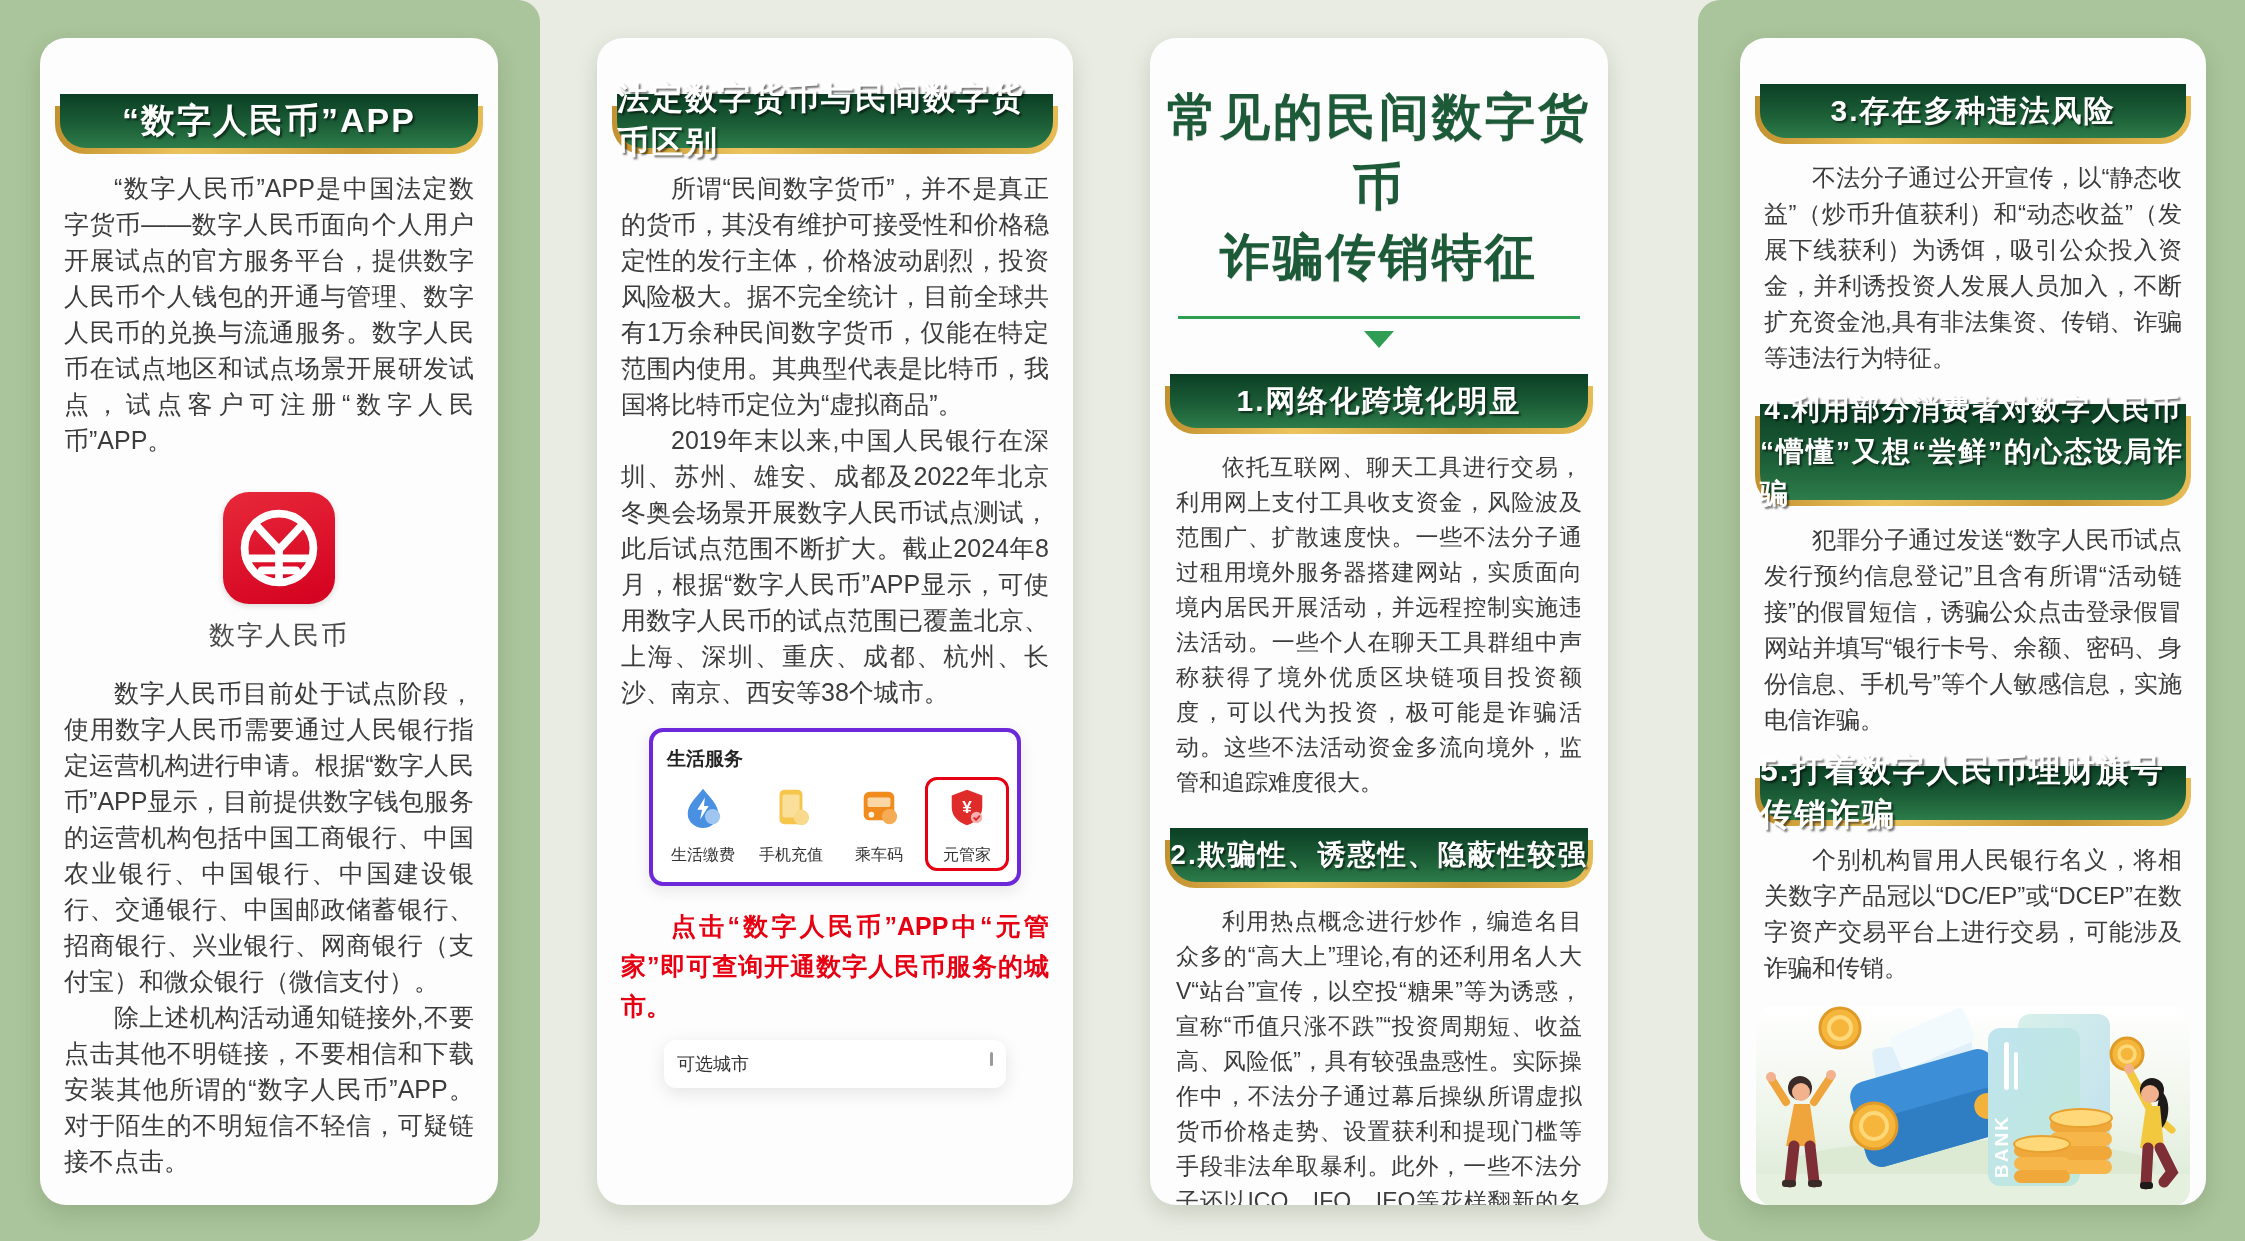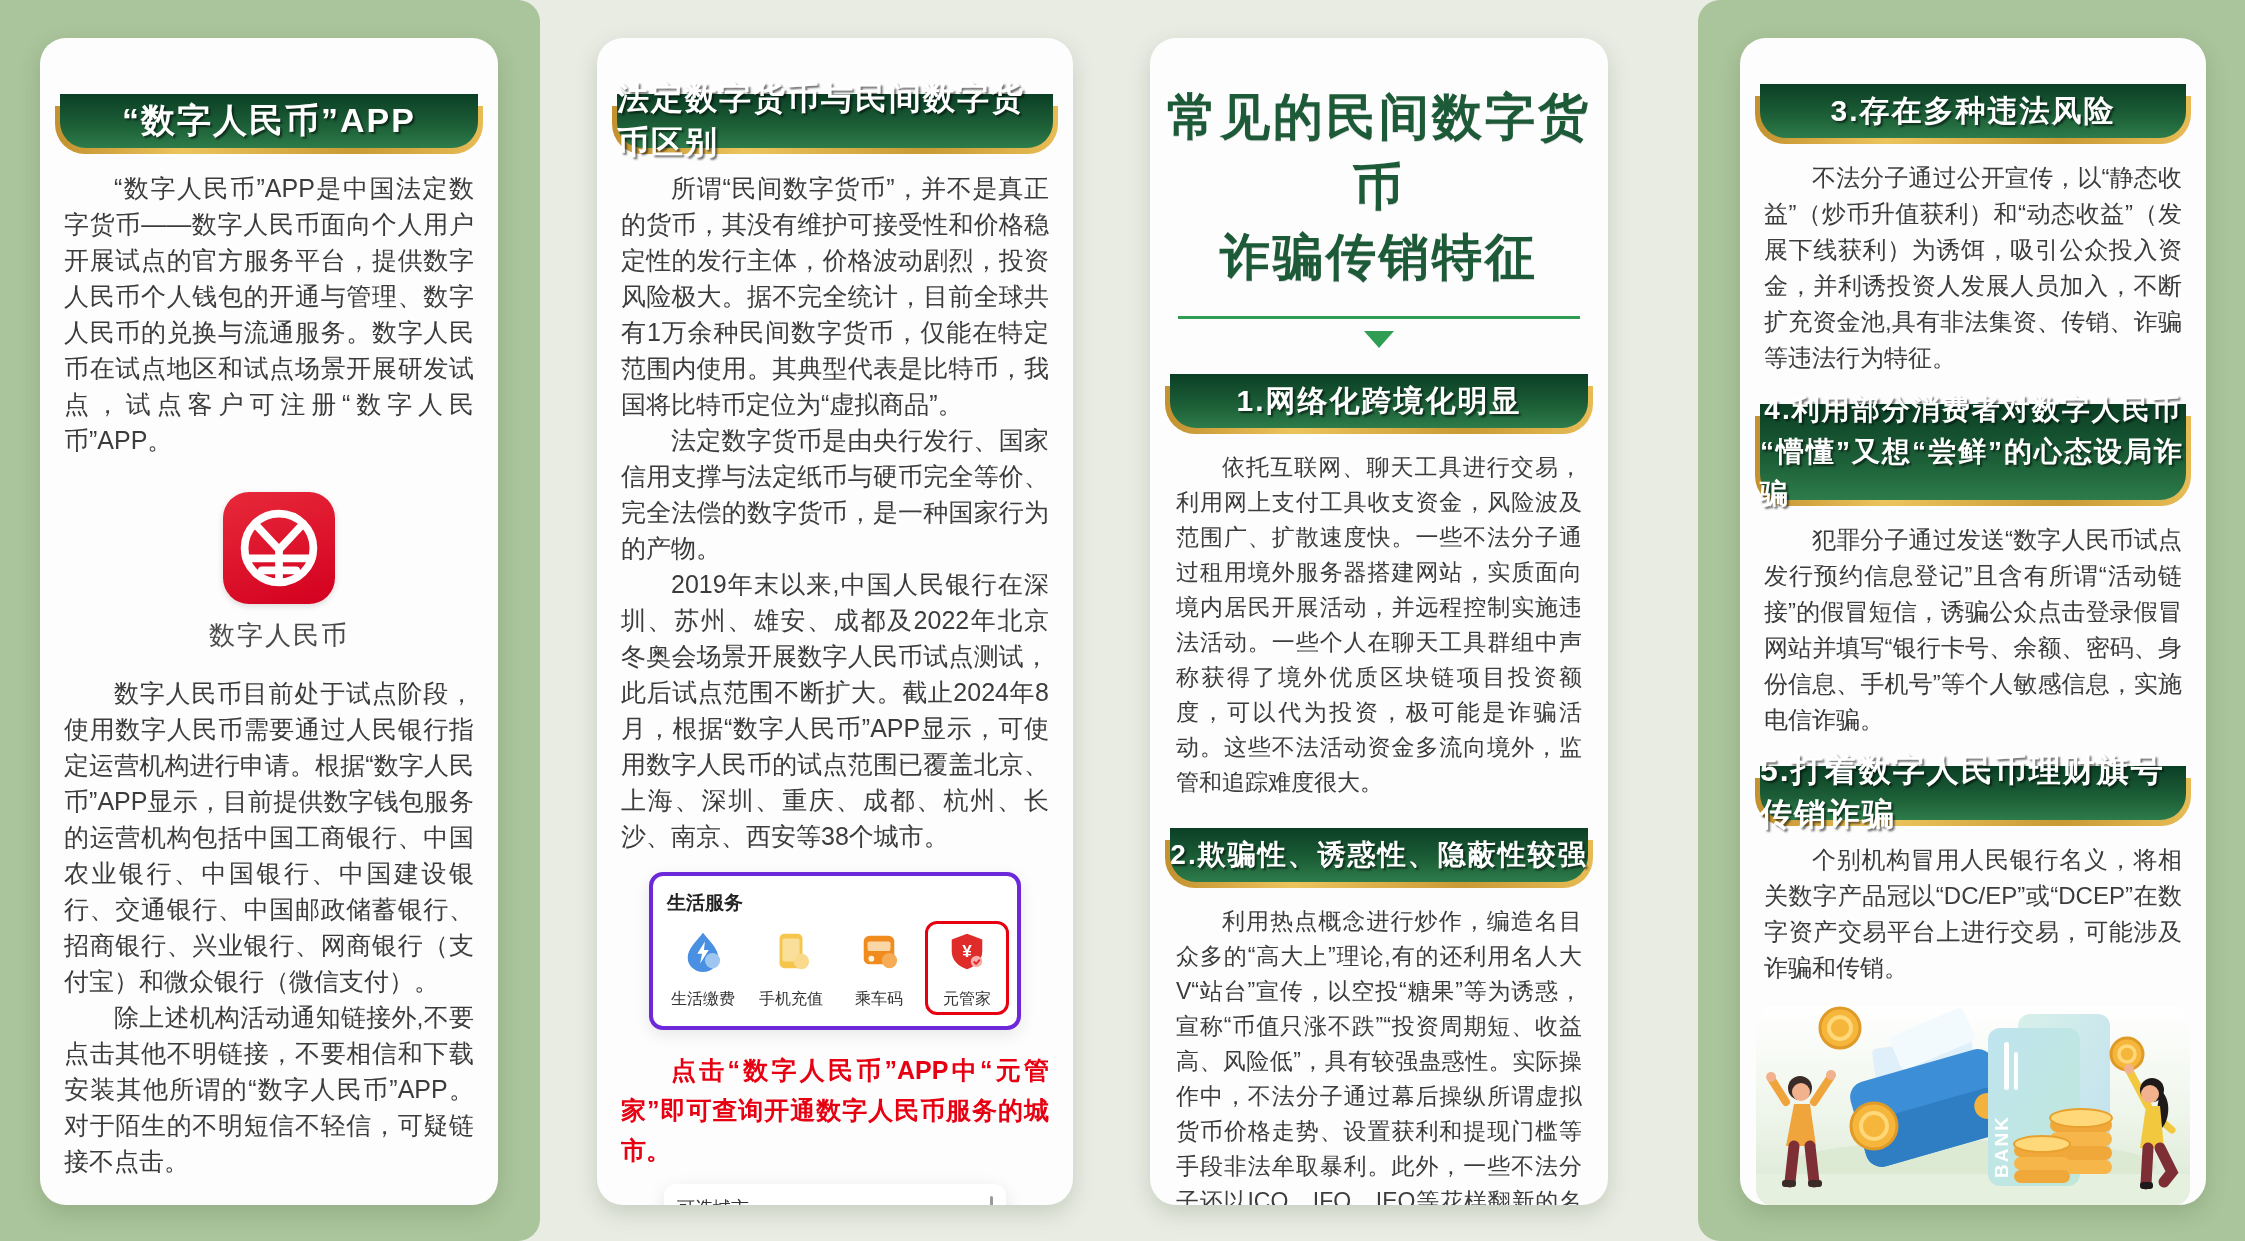--- a/index.html
+++ b/index.html
@@ -125,21 +125,20 @@
 
   <p class="para p-std mt22">数字人民币目前处于试点阶段，使用数字人民币需要通过人民银行指定运营机构进行申请。根据“数字人民币”APP显示，目前提供数字钱包服务的运营机构包括中国工商银行、中国农业银行、中国银行、中国建设银行、交通银行、中国邮政储蓄银行、招商银行、兴业银行、网商银行（支付宝）和微众银行（微信支付）。</p>
   <p class="para p-std mt0">除上述机构活动通知链接外,不要点击其他不明链接，不要相信和下载安装其他所谓的“数字人民币”APP。对于陌生的不明短信不轻信，可疑链接不点击。</p>
 </div>
 
 <div class="card" id="card2">
   <div class="banner fs27 mt56">
     <div class="face">法定数字货币与民间数字货币区别</div>
   </div>
   <p class="para p-std mt22">所谓“民间数字货币”，并不是真正的货币，其没有维护可接受性和价格稳定性的发行主体，价格波动剧烈，投资风险极大。据不完全统计，目前全球共有1万余种民间数字货币，仅能在特定范围内使用。其典型代表是比特币，我国将比特币定位为“虚拟商品”。</p>
-  <p class="para p-std mt0">法定数字货币是由央行发行、国家信用支撑与法定纸币与硬币完全等价、完全法偿的数字货币，是一种国家行为的产物。</p>
   <p class="para p-std mt0">2019年末以来,中国人民银行在深圳、苏州、雄安、成都及2022年北京冬奥会场景开展数字人民币试点测试，此后试点范围不断扩大。截止2024年8月，根据“数字人民币”APP显示，可使用数字人民币的试点范围已覆盖北京、上海、深圳、重庆、成都、杭州、长沙、南京、西安等38个城市。</p>
 
   <div class="shot">
     <div class="shot-head">生活服务</div>
     <div class="shot-row">
       <div class="srv">
         <svg width="42" height="42" viewBox="0 0 44 44">
           <path d="M22 3 C30 13 38 20 38 29 A16 15 0 0 1 6 29 C6 20 14 13 22 3 Z" fill="#4a90e2"></path>
           <circle cx="32" cy="32" r="8" fill="#9fc6f0"></circle>
           <polygon points="24,12 16,25 21,25 19,35 28,21 23,21" fill="#ffffff"></polygon>

